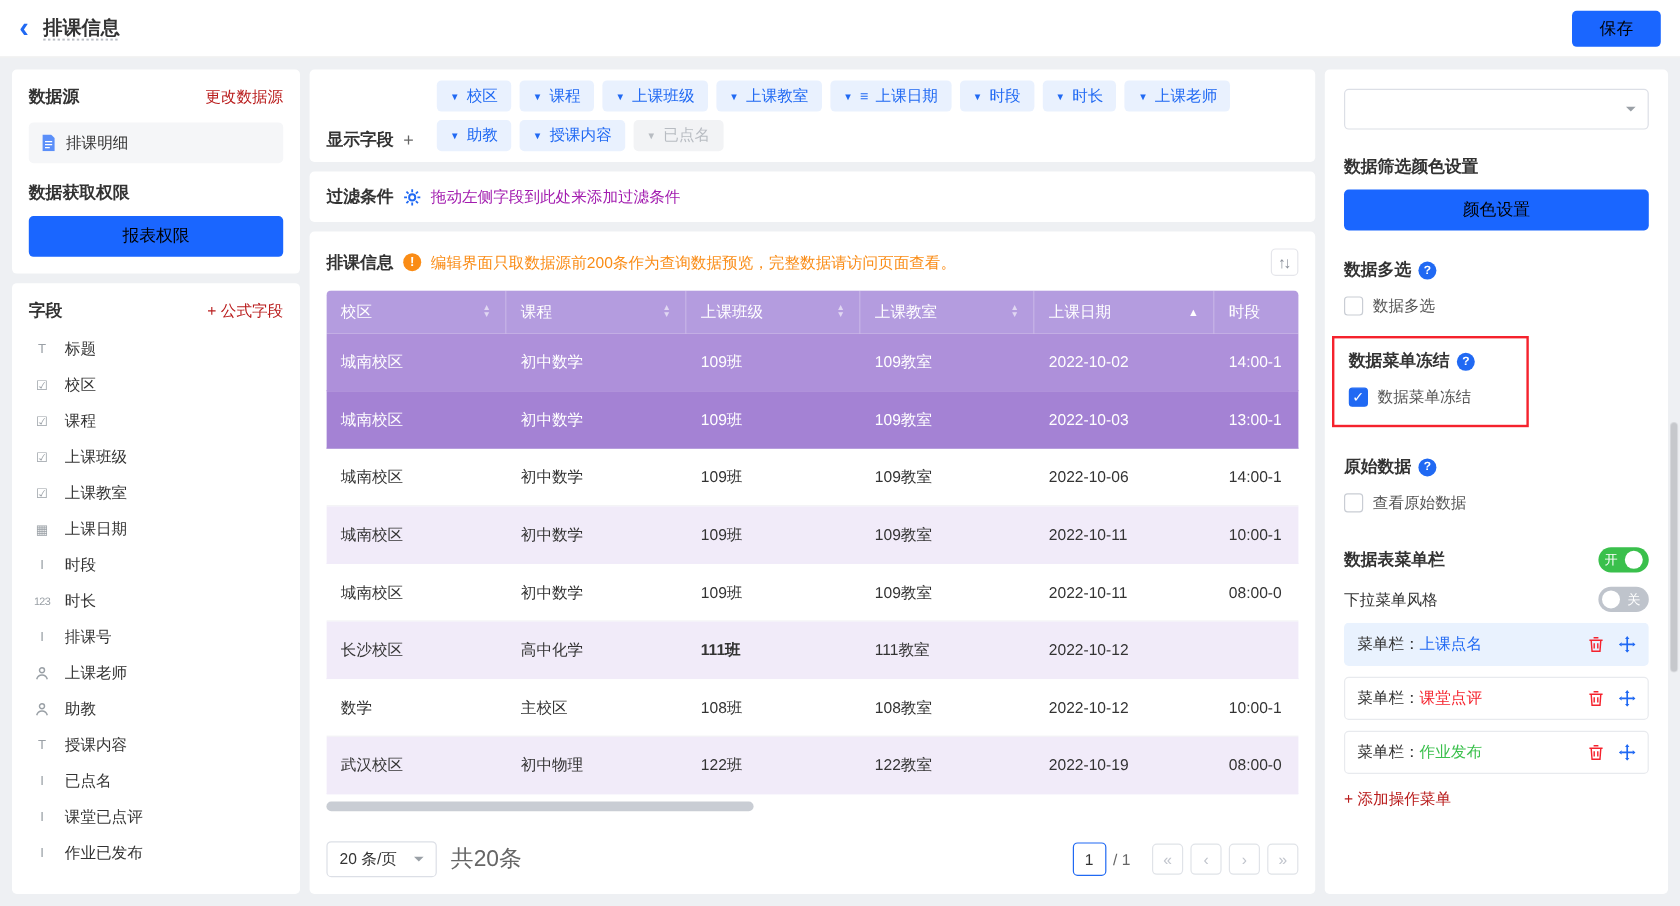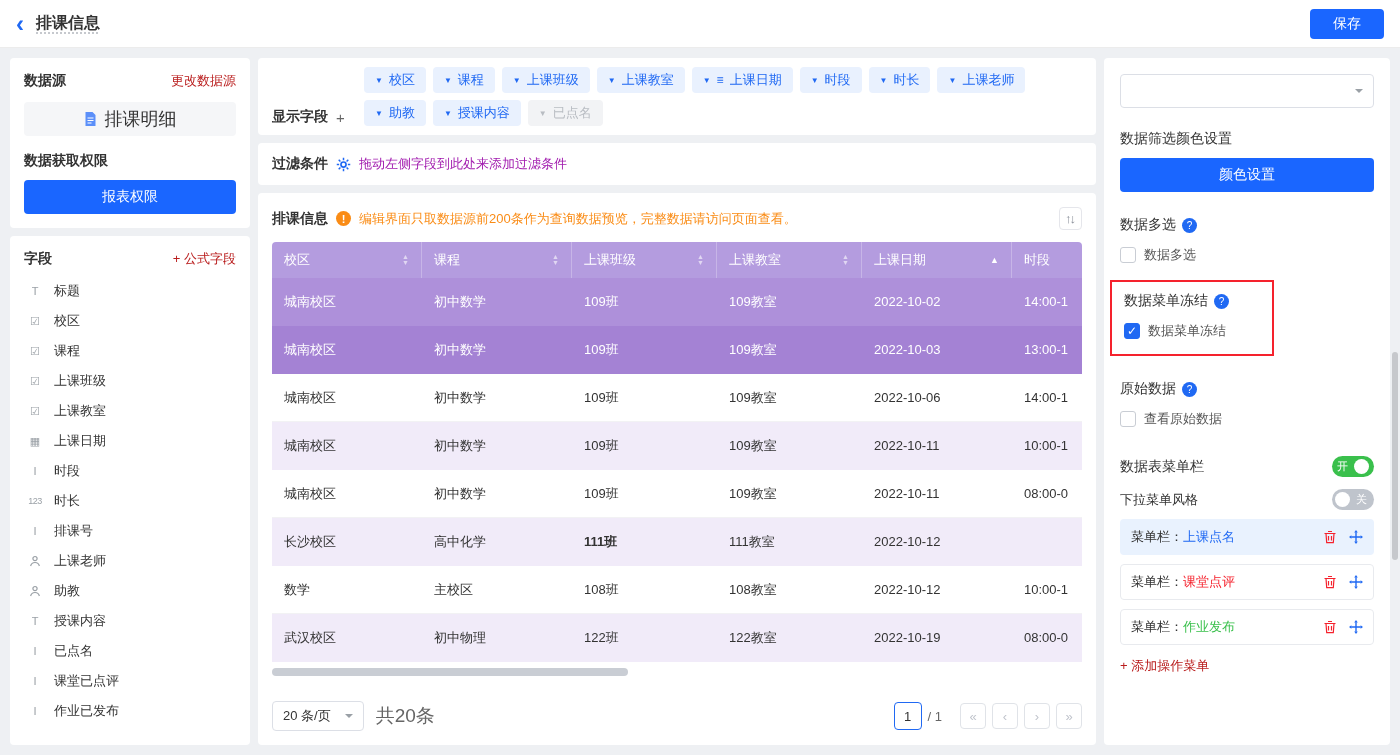--- a/index.html
+++ b/index.html
@@ -3,34 +3,34 @@
 <meta charset="utf-8">
 <style>
   html,body{margin:0;padding:0;width:1400px;height:755px;overflow:hidden;
     background:#eef0f3;font-family:"Liberation Sans","DejaVu Sans",sans-serif;color:#333;}
   *{box-sizing:border-box;}
   a{text-decoration:none;cursor:pointer;}
   
   .topbar{height:48px;background:#fff;display:flex;align-items:center;padding:0 16px;border-bottom:1px solid #ececec;}
   .back{color:#2069f3;font-size:24px;line-height:1;cursor:pointer;margin-right:12px;font-weight:700;}
   .page-title{font-size:16px;font-weight:600;color:#333;text-decoration:underline dotted #b8bcc2;text-underline-offset:5px;cursor:text;}
-  .btn{background:#1a66ff;color:#ffffff;border:none;border-radius:4px;font-size:13px;cursor:pointer;font-family:inherit;}
+  .btn{background:#1a66ff;color:#000000;border:none;border-radius:4px;font-size:13px;cursor:pointer;font-family:inherit;}
   .save-btn{margin-left:auto;width:74px;height:30px;font-size:14px;}
   
   .layout{display:flex;gap:8px;padding:10px;height:707px;border-radius:26px;}
   .col-left{width:240px;display:flex;flex-direction:column;gap:8px;flex:none;}
   .col-center{flex:1;min-width:0;display:flex;flex-direction:column;gap:8px;}
   .col-right{width:286px;flex:none;}
   .card{background:#fff;border-radius:4px;padding:14px;}
   .row{display:flex;align-items:center;}
   .between{justify-content:space-between;}
   .sec-title{font-size:14px;font-weight:700;color:#333;}
   .link{color:#b91c1c;font-size:13px;}.mt12{margin-top:12px;}.mt16{margin-top:16px;}.mt22{margin-top:22px;}.mt24{margin-top:24px;}
   
-  .ds-item{margin-top:12px;height:34px;background:#f5f6f8;border-radius:4px;display:flex;align-items:center;gap:8px;padding:0 10px;font-size:18px;cursor:pointer;justify-content:center;}
+  .ds-item{margin-top:12px;height:34px;background:#f5f6f8;border-radius:4px;display:flex;align-items:center;gap:8px;padding:0 10px;font-size:13px;cursor:pointer;}
   .btn.block{display:block;width:100%;height:34px;margin-top:10px;font-size:14px;}
   .fields-card{flex:1;overflow:hidden;}
   .field-list{margin-top:8px;}
   .field-item{display:flex;align-items:center;height:30px;gap:8px;font-size:13px;color:#333;cursor:pointer;}
   .f-icon{width:22px;flex:none;color:#9aa0a6;font-size:11px;text-align:center;display:inline-flex;align-items:center;justify-content:center;}
   .f-icon.num{font-size:9px;letter-spacing:-0.5px;}
   
   .chips-card{padding:9px 14px;}
   .chips-wrap{display:flex;align-items:flex-end;}
   .df-label{display:flex;align-items:center;gap:8px;margin-top:4px;width:92px;flex:none;}
@@ -68,21 +68,21 @@
   .page-size{border:1px solid #dcdfe6;border-radius:4px;height:30px;padding:0 10px;display:flex;align-items:center;gap:14px;font-size:13px;color:#333;cursor:pointer;}
   .dd-caret{width:0;height:0;border:4px solid transparent;border-top-color:#9aa0a6;margin-top:4px;}
   .total{margin-left:12px;font-size:19px;color:#666;}
   .pager-right{margin-left:auto;display:flex;align-items:center;gap:6px;}
   .page-box{width:28px;height:28px;border:1px solid #2069f3;border-radius:4px;display:inline-flex;align-items:center;justify-content:center;font-size:13px;color:#333;cursor:pointer;}
   .page-count{font-size:13px;color:#666;margin-right:6px;}
   .nav-btn{width:26px;height:26px;border:1px solid #e0e3e8;border-radius:4px;display:inline-flex;align-items:center;justify-content:center;color:#c0c4cc;font-size:13px;cursor:pointer;background:#fff;margin-left:6px;}
   
   .right-card{height:100%;overflow:hidden;padding:16px;}
   .select{height:34px;border:1px solid #dcdfe6;border-radius:4px;display:flex;align-items:center;justify-content:flex-end;padding:0 10px;cursor:pointer;}
-  .r-title{font-size:14px;font-weight:400;color:#333;display:flex;align-items:center;gap:6px;}
+  .r-title{font-size:14px;font-weight:700;color:#333;display:flex;align-items:center;gap:6px;}
   .help{width:15px;height:15px;border-radius:50%;background:#2069f3;color:#fff;font-size:10px;display:inline-flex;align-items:center;justify-content:center;cursor:pointer;flex:none;}
   .help::after{content:"?";}
   .checkrow{display:flex;align-items:center;gap:8px;margin-top:12px;font-size:13px;color:#555;cursor:pointer;}
   .cb{width:16px;height:16px;border:1px solid #c9cdd4;border-radius:3px;background:#fff;flex:none;display:inline-flex;align-items:center;justify-content:center;}
   .cb.checked{background:#2069f3;border-color:#2069f3;color:#fff;font-size:12px;}
   .cb.checked::after{content:"✓";}
   .red-box{border:2px solid #f5222d;padding:10px 12px 14px;margin:16px 0 0 -10px;width:164px;}
   .r-row{display:flex;align-items:center;justify-content:space-between;}
   .r-sub{font-size:13px;color:#333;}
   .toggle{min-width:42px;height:21px;border-radius:11px;display:inline-flex;align-items:center;padding:0 3px;gap:4px;cursor:pointer;}

